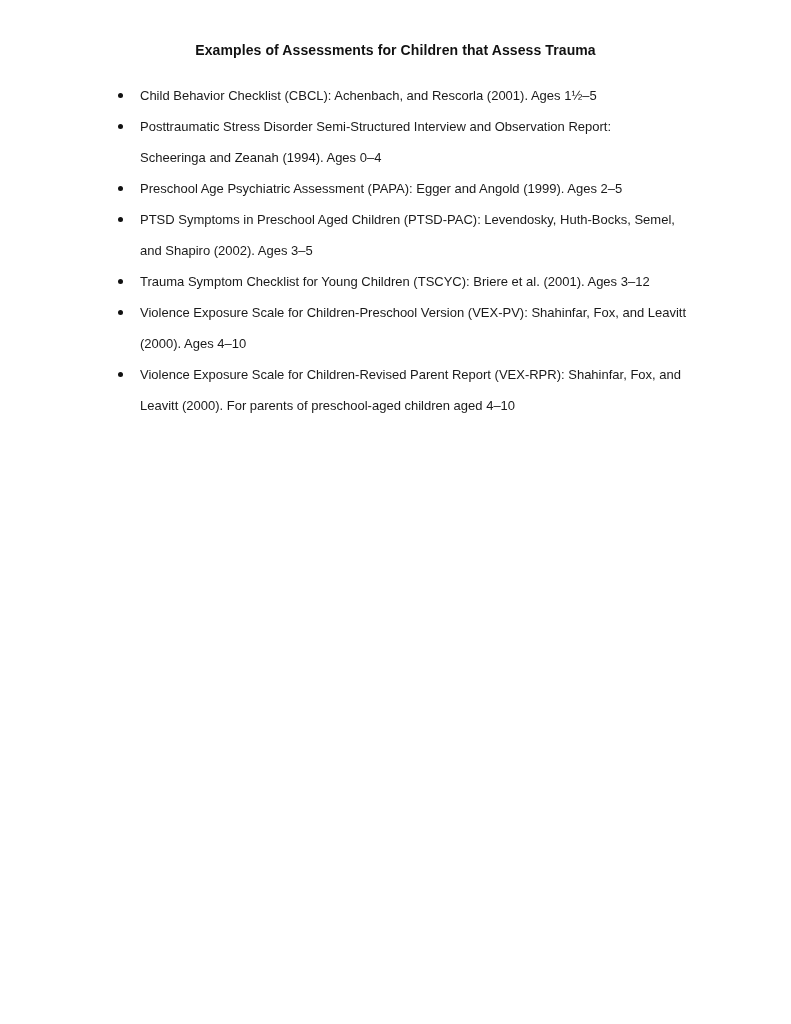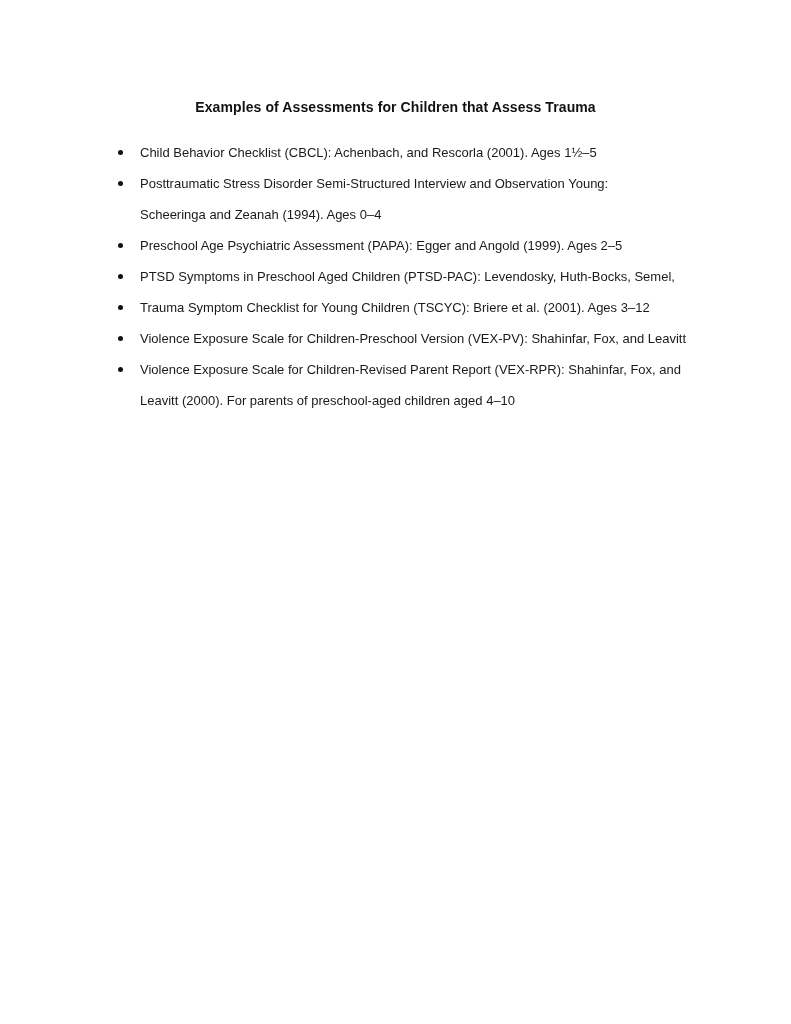--- a/index.html
+++ b/index.html
@@ -12,21 +12,21 @@
     background: #ffffff;
     font-family: "Liberation Sans", sans-serif;
     color: #1a1a1a;
     overflow: hidden;
   }
   .page {
     width: 791px;
     height: 861px;
     background: #ffffff;
     box-sizing: border-box;
-    padding-top: 97px;
+    padding-top: 40px;
   }
   .doc-title {
     width: 100%;
     text-align: center;
     font-size: 14px;
     font-weight: 700;
     line-height: 20px;
     color: #111111;
     letter-spacing: 0.1px;
   }
@@ -62,38 +62,40 @@
 <div class="page">
   <div class="doc-title">Examples of Assessments for Children that Assess Trauma</div>
 
   <ul class="assessment-list">
       <li>
         <span class="bullet-dot"></span>
         <span class="item-line">Child Behavior Checklist (CBCL): Achenbach, and Rescorla (2001). Ages 1½–5</span>
       </li>
       <li>
         <span class="bullet-dot"></span>
-        <span class="item-line">Posttraumatic Stress Disorder Semi-Structured Interview and Observation Young:</span>
+        <span class="item-line">Posttraumatic Stress Disorder Semi-Structured Interview and Observation Report:</span>
         <span class="item-line">Scheeringa and Zeanah (1994). Ages 0–4</span>
       </li>
       <li>
         <span class="bullet-dot"></span>
         <span class="item-line">Preschool Age Psychiatric Assessment (PAPA): Egger and Angold (1999). Ages 2–5</span>
       </li>
       <li>
         <span class="bullet-dot"></span>
         <span class="item-line">PTSD Symptoms in Preschool Aged Children (PTSD-PAC): Levendosky, Huth-Bocks, Semel,</span>
+        <span class="item-line">and Shapiro (2002). Ages 3–5</span>
       </li>
       <li>
         <span class="bullet-dot"></span>
         <span class="item-line">Trauma Symptom Checklist for Young Children (TSCYC): Briere et al. (2001). Ages 3–12</span>
       </li>
       <li>
         <span class="bullet-dot"></span>
         <span class="item-line">Violence Exposure Scale for Children-Preschool Version (VEX-PV): Shahinfar, Fox, and Leavitt</span>
+        <span class="item-line">(2000). Ages 4–10</span>
       </li>
       <li>
         <span class="bullet-dot"></span>
         <span class="item-line">Violence Exposure Scale for Children-Revised Parent Report (VEX-RPR): Shahinfar, Fox, and</span>
         <span class="item-line">Leavitt (2000). For parents of preschool-aged children aged 4–10</span>
       </li>
     </ul>
 </div>
 
 </body></html>

